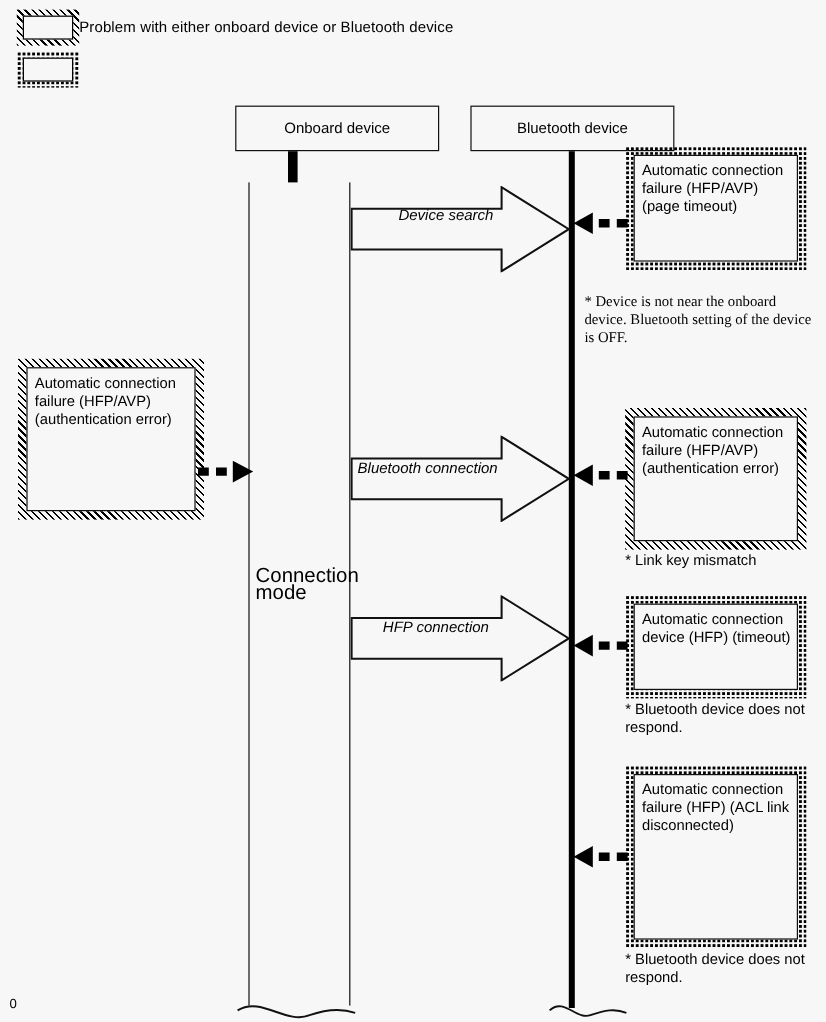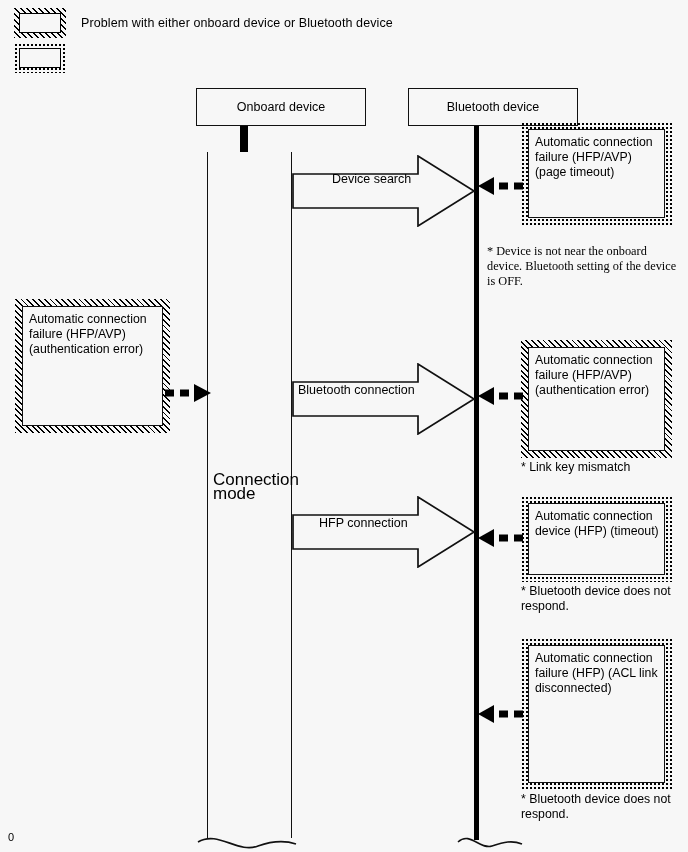--- a/index.html
+++ b/index.html
@@ -25,21 +25,21 @@
     background-image:repeating-linear-gradient(45deg,#000 0px,#000 1.4px,#f7f7f7 1.4px,#f7f7f7 4.2px);
   }
   .sw-dot{
     background-image:radial-gradient(#000 45%,transparent 46%);
     background-size:4px 4px;
   }
   .legend-swatch > span{
     display:block;width:100%;height:100%;
     background:#f7f7f7;border:1.6px solid #000;box-sizing:border-box;
   }
-  .legend-label{font-size:12.5px;margin-left:15px;white-space:nowrap;letter-spacing:0.1px;}
+  .legend-label{font-size:12.5px;white-space:nowrap;letter-spacing:0.1px;}
 
   
   .head-box{
     position:absolute;
     border:1.6px solid #111;
     background:#f7f7f7;
     box-sizing:border-box;
     display:flex;align-items:center;justify-content:center;
     font-size:12.5px;
   }
@@ -57,21 +57,21 @@
     position:absolute;font-size:17px;line-height:14px;
   }
   .bt-line{position:absolute;background:#000;width:5px;}
 
   
   .wave{position:absolute;}
 
   
   .blockarrow{position:absolute;}
   .ba-label{
-    position:absolute;font-size:12.5px;white-space:nowrap;
+    position:absolute;font-size:12.5px;white-space:nowrap;font-style:italic;
   }
 
   
   .dasharrow{position:absolute;}
 
   
   .callout{
     position:absolute;
     box-sizing:border-box;
     padding:7px;
@@ -109,21 +109,21 @@
 </div>
 <div class="legend-row" style="left:14px;top:43px;">
   <div class="legend-swatch sw-dot">
       <span></span>
     </div>
 </div>
 
 <div class="head-box" style="left:160px;top:88px;width:170px;height:38px;margin-left:36px;">
   <span>Onboard device</span>
 </div>
-<div class="head-box" style="left:392px;top:88px;width:170px;height:38px;margin-left:16px;">
+<div class="head-box" style="left:392px;top:88px;width:170px;height:38px;">
   <span>Bluetooth device</span>
 </div>
 
 <div class="stub" style="left:240px;top:126px;width:8px;height:27px;"></div>
 <div class="act-bar" style="left:207px;top:152px;width:85px;height:686px;"></div>
 <div class="act-label" style="left:213px;top:473px;width:78px;">Connection<br>mode</div>
 <svg class="wave" style="left:180px;top:820px;" width="140" height="32" viewBox="0 0 140 32">
   <path d="M18 22 C 38 10, 58 34, 78 26 C 92 21, 104 20, 116 24" fill="none" stroke="#111" stroke-width="1.6"></path>
 </svg>
 

